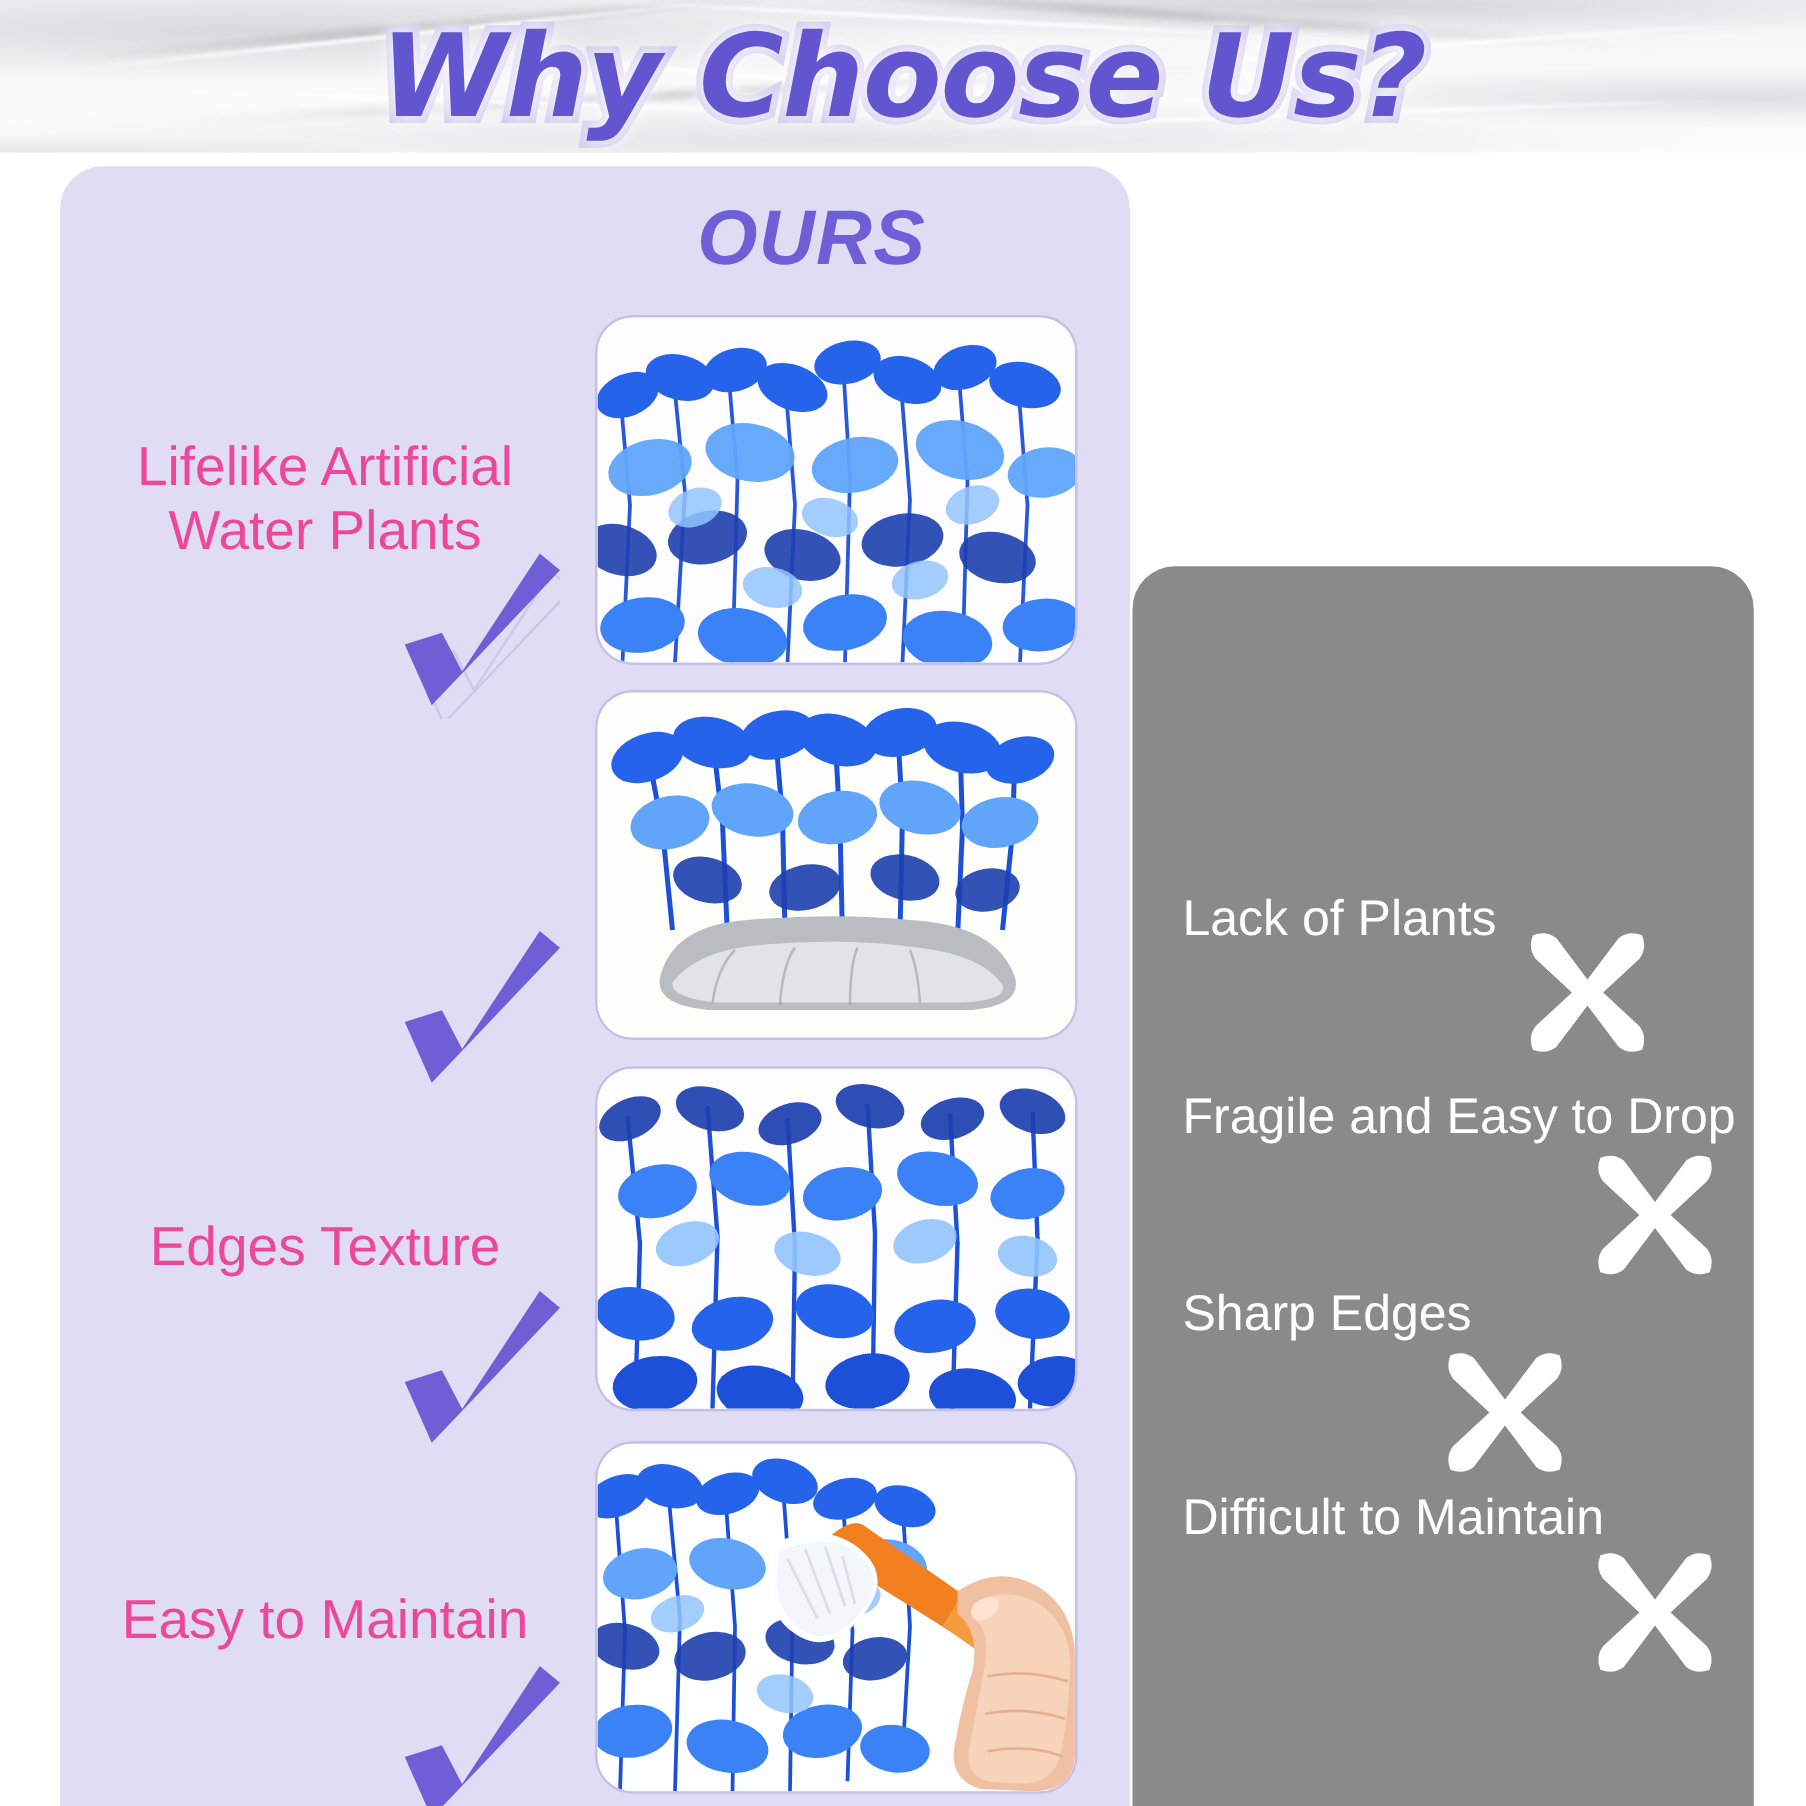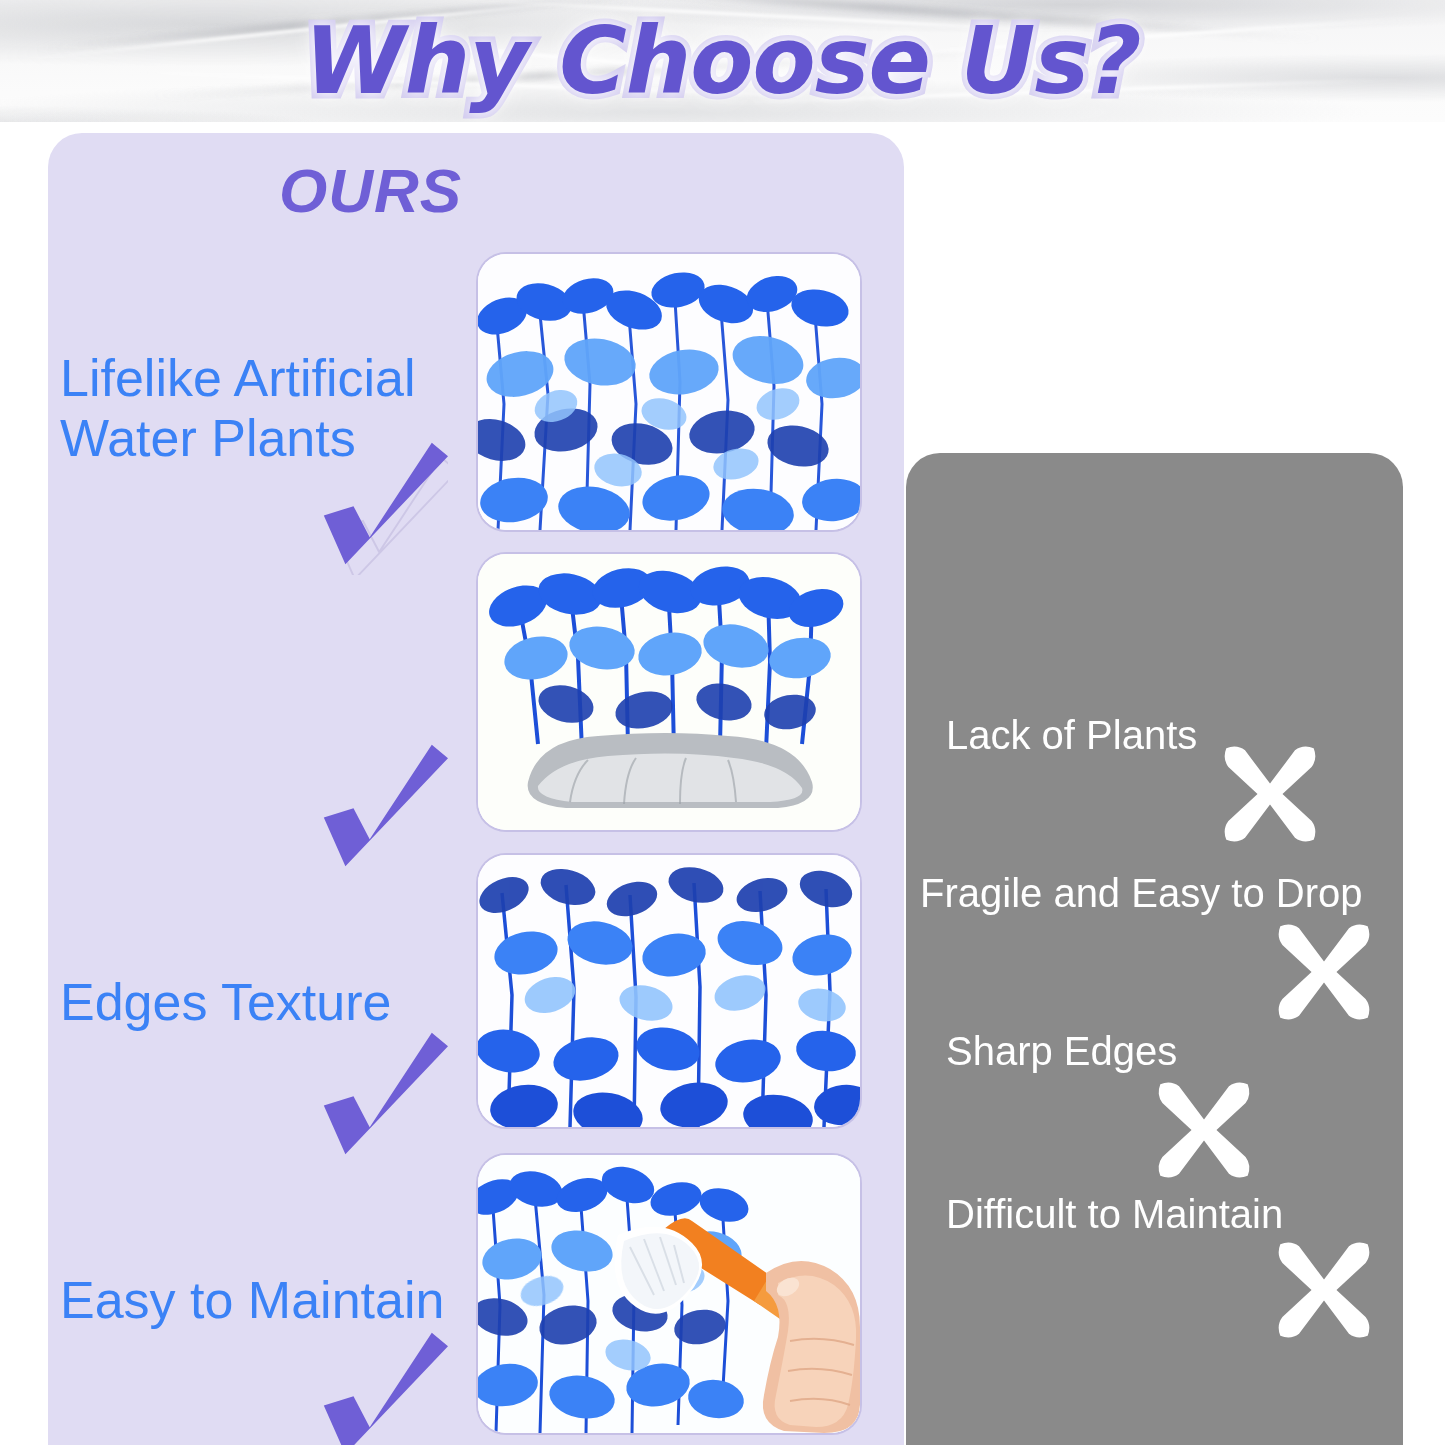--- a/index.html
+++ b/index.html
@@ -55,34 +55,34 @@
     position:absolute; left:48px; top:133px; width:856px; height:1312px;
     background:#e0dcf3; border-radius:34px 34px 0 0;
   }
   .panel-others {
     position:absolute; left:906px; top:453px; width:497px; height:992px;
     background:#8a8a8a; border-radius:34px 34px 0 0;
   }
 
   
   .h-ours {
-    position:absolute; left:0; top:155px; width:741px; text-align:center;
+    position:absolute; left:0; top:155px; width:741px; text-align:right;
     font-size:62px; font-weight:bold; font-style:italic;
     color:#6f5fd6; letter-spacing:1px;
   }
   .h-others {
     position:absolute; left:906px; top:518px; width:497px; text-align:center;
     font-size:62px; font-weight:bold; font-style:italic;
     color:#ffffff; letter-spacing:1px;
   }
 
   
   .feat-label {
-    position:absolute; color:#3b82f6; font-size:52px; line-height:1.16;
-    font-weight:400;
+    position:absolute; color:#ec4899; font-size:44px; line-height:1.16;
+    text-align:center; font-weight:400;
   }
 
   
   .check { position:absolute; width:135px; height:135px; }
   .check svg { width:100%; height:100%; display:block; }
 
   
   .photo {
     position:absolute; border-radius:28px; overflow:hidden;
     background:#fff; box-shadow:0 0 0 2px rgba(150,140,205,.35);
@@ -371,21 +371,21 @@
   </div>
 
   <div class="oth-label" style="left:946px; top:713px;">Lack of Plants</div>
   <div class="xmark" style="left:1218px; top:742px;">
     <svg viewBox="0 0 100 100">
       <path d="M8 6 Q18 2 26 8 L50 40 L74 8 Q82 2 92 6 Q96 16 90 24 L62 50 L90 76 Q96 84 92 94
                Q82 98 74 92 L50 60 L26 92 Q18 98 8 94 Q4 84 10 76 L38 50 L10 24 Q4 16 8 6 Z" fill="#ffffff"></path>
     </svg>
   </div>
 
-  <div class="oth-label" style="left:920px; top:871px;">Fragile and Easy to Drop</div>
+  <div class="oth-label" style="left:946px; top:871px;">Fragile and Easy to Drop</div>
   <div class="xmark" style="left:1272px; top:920px;">
     <svg viewBox="0 0 100 100">
       <path d="M8 6 Q18 2 26 8 L50 40 L74 8 Q82 2 92 6 Q96 16 90 24 L62 50 L90 76 Q96 84 92 94
                Q82 98 74 92 L50 60 L26 92 Q18 98 8 94 Q4 84 10 76 L38 50 L10 24 Q4 16 8 6 Z" fill="#ffffff"></path>
     </svg>
   </div>
 
   <div class="oth-label" style="left:946px; top:1029px;">Sharp Edges</div>
   <div class="xmark" style="left:1152px; top:1078px;">
     <svg viewBox="0 0 100 100">

